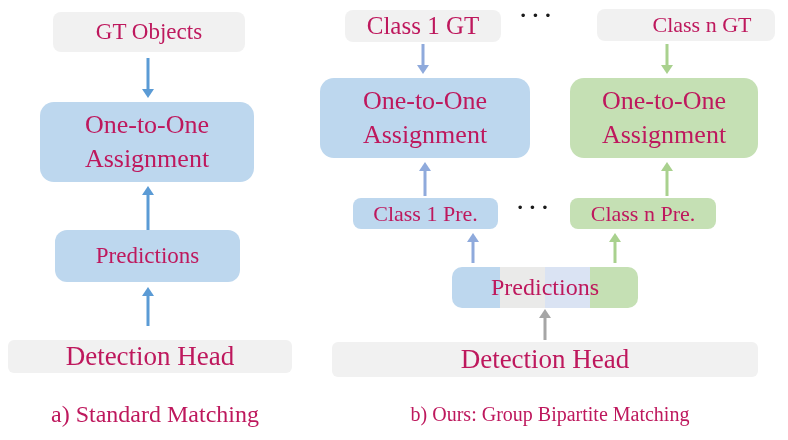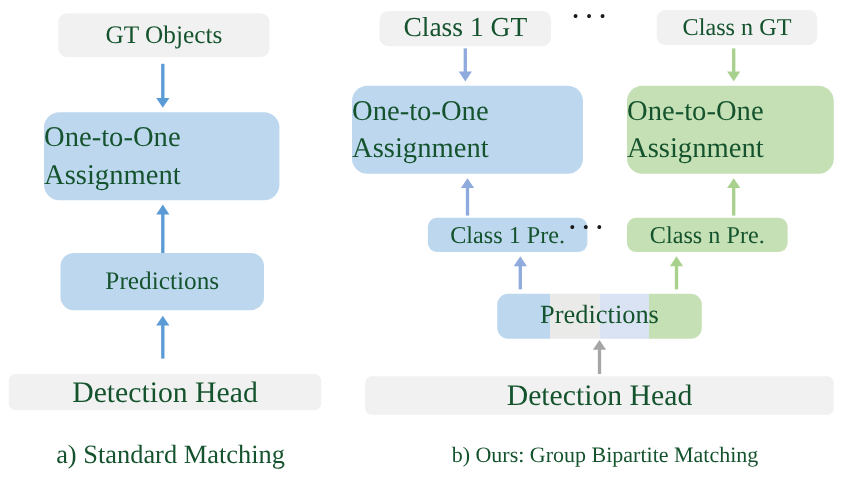--- a/index.html
+++ b/index.html
@@ -3,39 +3,39 @@
 <meta charset="utf-8">
 <style>
   html,body { margin:0; padding:0; background:#fff; }
   #figure {
     position:relative; width:788px; height:440px; background:#ffffff;
     font-family:"Liberation Serif","DejaVu Serif",serif; color:#111;
     overflow:hidden;
   }
   .box {
     position:absolute; display:flex; align-items:center; justify-content:center;
-    color:#14532d;
+    text-align:center; color:#be185d;
   }
   .gray  { background:var(--gray_fill,#f1f1f1); }
   .blue  { background:var(--blue_fill,#bdd7ee); }
   .green { background:var(--green_fill,#c5e0b4); }
 
   
   .gt-objects      { left:53px;  top:12px;  width:192px; height:40px; border-radius:8px;  font-size:23px; }
   .assign-a        { left:40px;  top:102px; width:214px; height:80px; border-radius:14px; font-size:26px; line-height:34px; }
   .predictions-a   { left:55px;  top:230px; width:185px; height:52px; border-radius:12px; font-size:23px; }
   .dethead-a       { left:8px;   top:340px; width:284px; height:33px; border-radius:6px;  font-size:27px; }
   .caption-a       { left:0px;   top:394px; width:310px; height:40px; font-size:24px; }
 
   
   .class1-gt       { left:345px; top:10px;  width:156px; height:32px; border-radius:8px;  font-size:25px; }
-  .classn-gt       { left:597px; top:9px;   width:146px; height:32px; border-radius:8px;  font-size:22px; }
+  .classn-gt       { left:597px; top:9px;   width:146px; height:32px; border-radius:8px;  font-size:22px;padding-left:32px; }
   .assign-b1       { left:320px; top:78px;  width:210px; height:80px; border-radius:14px; font-size:26px; line-height:34px; }
   .assign-b2       { left:570px; top:78px;  width:188px; height:80px; border-radius:14px; font-size:26px; line-height:34px; }
-  .class1-pre      { left:353px; top:198px; width:145px; height:31px; border-radius:8px;  font-size:22px;margin-left:36px; }
+  .class1-pre      { left:353px; top:198px; width:145px; height:31px; border-radius:8px;  font-size:22px; }
   .classn-pre      { left:570px; top:198px; width:146px; height:31px; border-radius:8px;  font-size:22px; }
   .predictions-b   { left:452px; top:267px; width:186px; height:41px; font-size:24px; }
   .dethead-b       { left:332px; top:342px; width:426px; height:35px; border-radius:6px;  font-size:27px; }
   .caption-b       { left:320px; top:394px; width:460px; height:40px; font-size:20px; }
 
   .ellipsis {
     position:absolute; font-weight:bold; font-size:22px; letter-spacing:5px;
     color:#1a1a1a; text-align:center; width:60px;
   }
   .ellipsis-top { left:508px; top:2px; }

